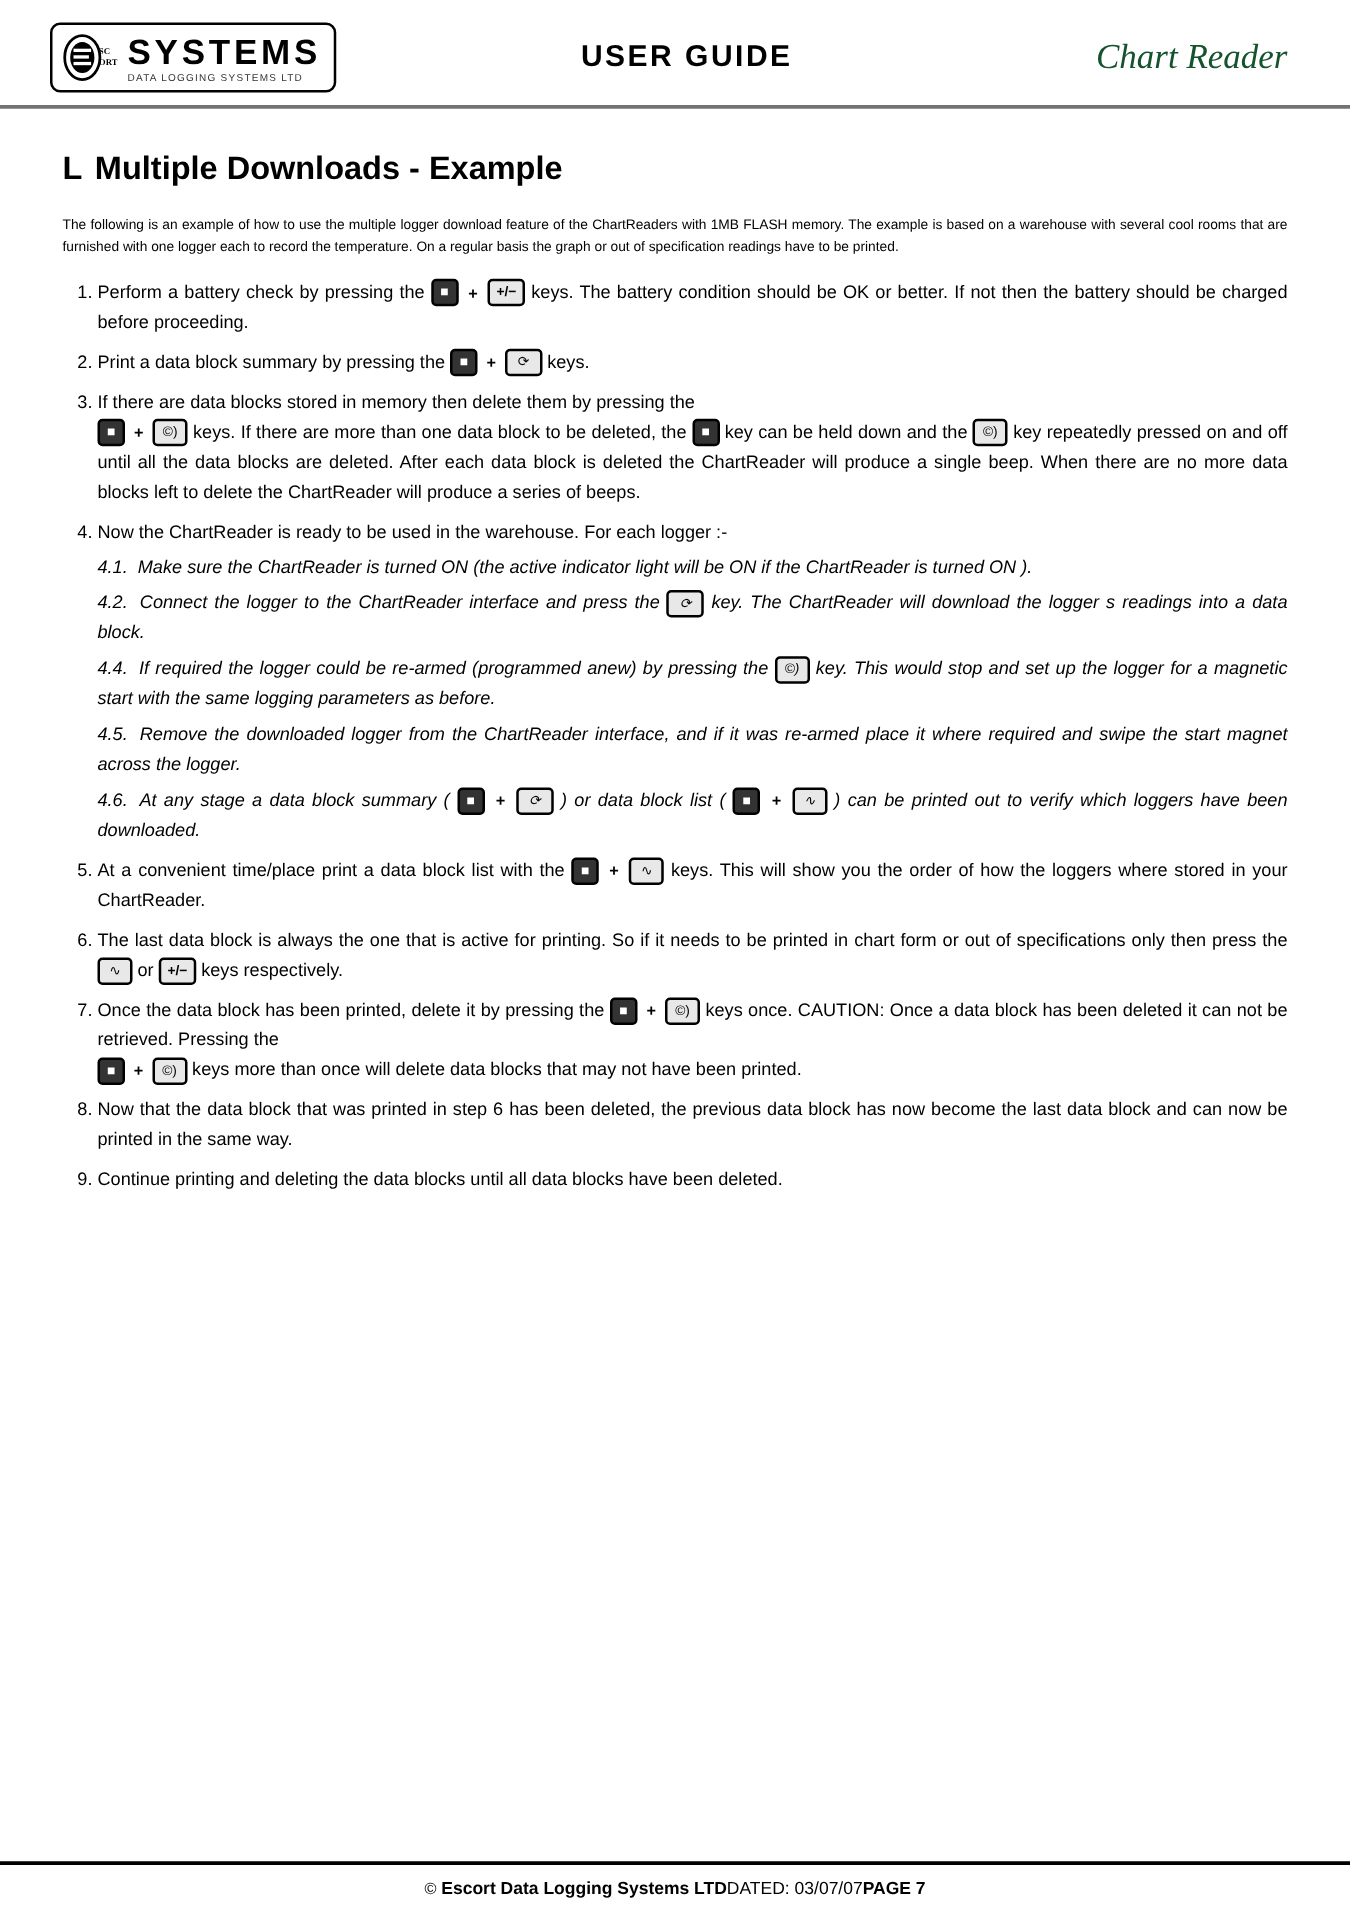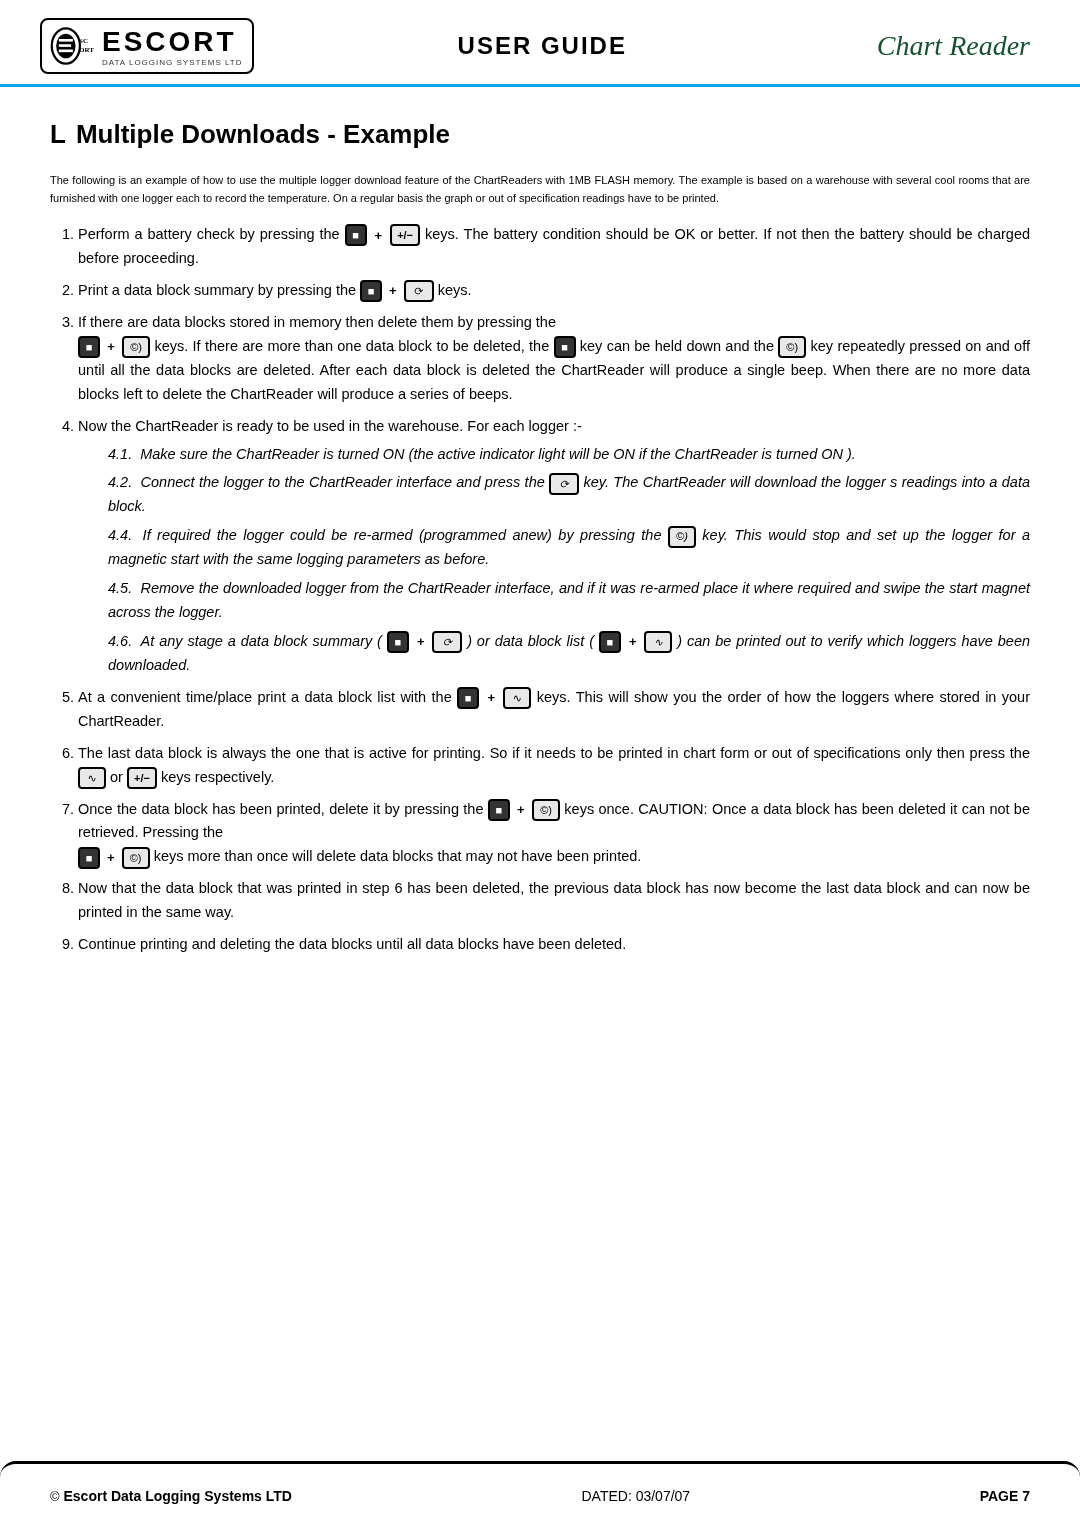--- a/index.html
+++ b/index.html
@@ -18,21 +18,21 @@
       display: flex;
       flex-direction: column;
     }
 
     
     .header {
       display: flex;
       align-items: center;
       justify-content: space-between;
       padding: 18px 50px 10px 40px;
-      border-bottom: 3px solid #0ea5e9;
+      border-bottom: 3px solid #737373;
     }
     .header-logo {
       display: flex;
       align-items: center;
       gap: 10px;
     }
     .logo-box {
       border: 2.5px solid #000;
       border-radius: 8px;
       padding: 4px 10px 4px 8px;
@@ -119,21 +119,20 @@
       margin-bottom: 10px;
     }
     .ordered-list > li {
       font-size: 14.5px;
       line-height: 1.65;
       margin-bottom: 8px;
       text-align: justify;
     }
     .sub-list {
       list-style: none;
-      margin-left: 30px;
       margin-top: 4px;
     }
     .sub-list > li {
       font-size: 14.5px;
       line-height: 1.65;
       margin-bottom: 5px;
       text-align: justify;
       font-style: italic;
     }
     .sub-list > li .num {
@@ -207,24 +206,23 @@
       height: 22px;
       font-size: 11px;
       vertical-align: middle;
     }
 
     
     .footer {
       border-top: 3px solid #000;
       display: flex;
       align-items: center;
-      justify-content: space-between;
-      padding: 24px 50px;
+      justify-content: center;
+      padding: 10px 50px;
       font-size: 14px;
-      border-radius: 16px;
     }
     .footer-company {
       font-weight: bold;
       font-size: 14px;
     }
     .footer-date {
       font-size: 14px;
       font-weight: normal;
     }
     .footer-page {
@@ -249,21 +247,21 @@
           <ellipse cx="18" cy="25" rx="16" ry="20" fill="none" stroke="#000" stroke-width="2.5"></ellipse>
           <ellipse cx="18" cy="25" rx="11" ry="14" fill="#000"></ellipse>
           <rect x="10" y="17" width="16" height="3" fill="#fff"></rect>
           <rect x="10" y="23" width="14" height="3" fill="#fff"></rect>
           <rect x="10" y="29" width="16" height="3" fill="#fff"></rect>
 
           <text x="33" y="22" font-size="8" font-weight="900" font-family="Arial Black" fill="#000">SC</text>
           <text x="33" y="32" font-size="8" font-weight="900" font-family="Arial Black" fill="#000">ORT</text>
         </svg>
         <div class="logo-text-group">
-          <span class="logo-escort">ESCORT</span>
+          <span class="logo-escort">SYSTEMS</span>
           <span class="logo-sub">DATA LOGGING SYSTEMS LTD</span>
         </div>
       </div>
     </div>
     <div class="header-title">USER GUIDE</div>
     <div class="header-brand">Chart Reader</div>
   </div>
 
   <div class="content">
 

